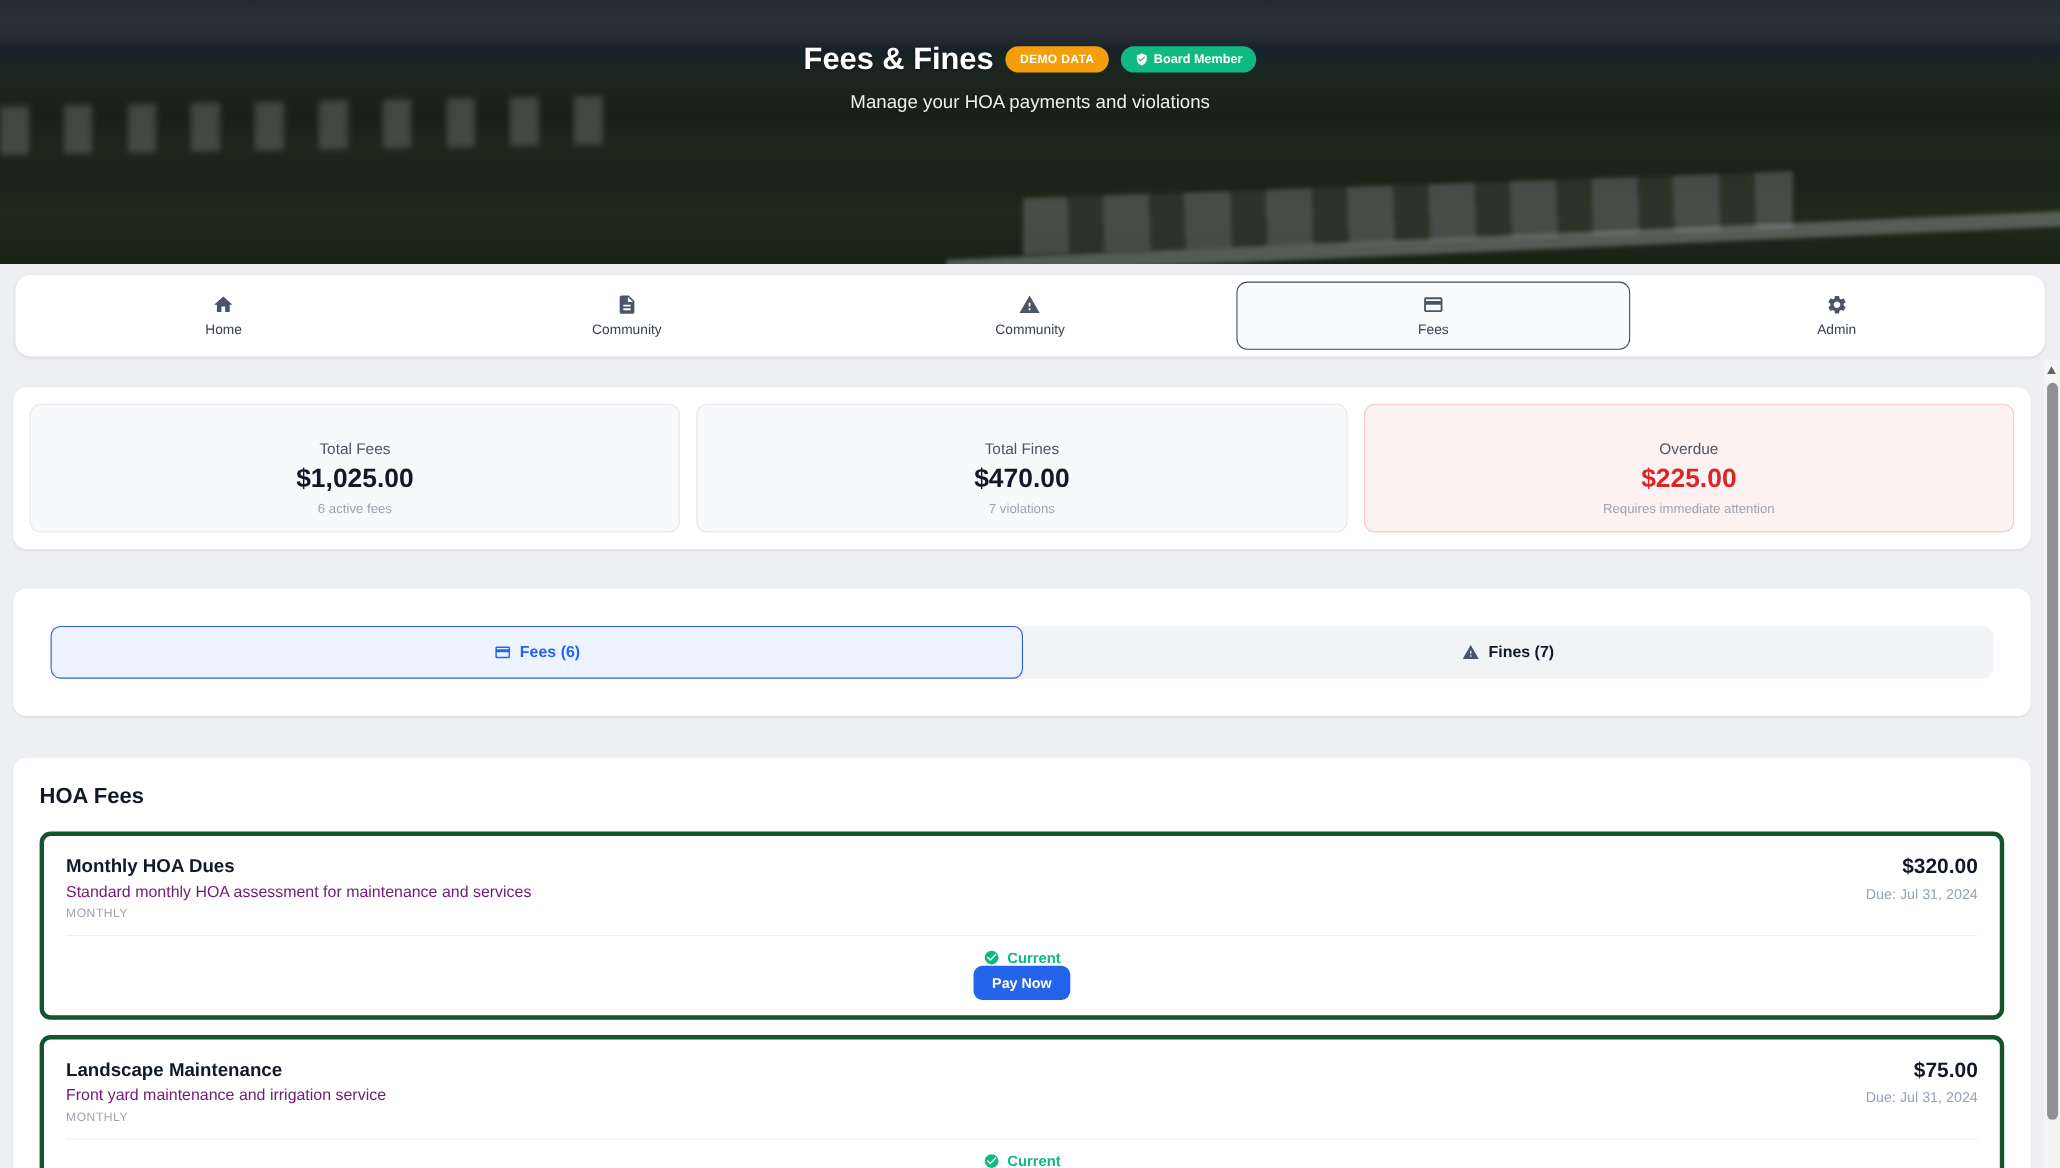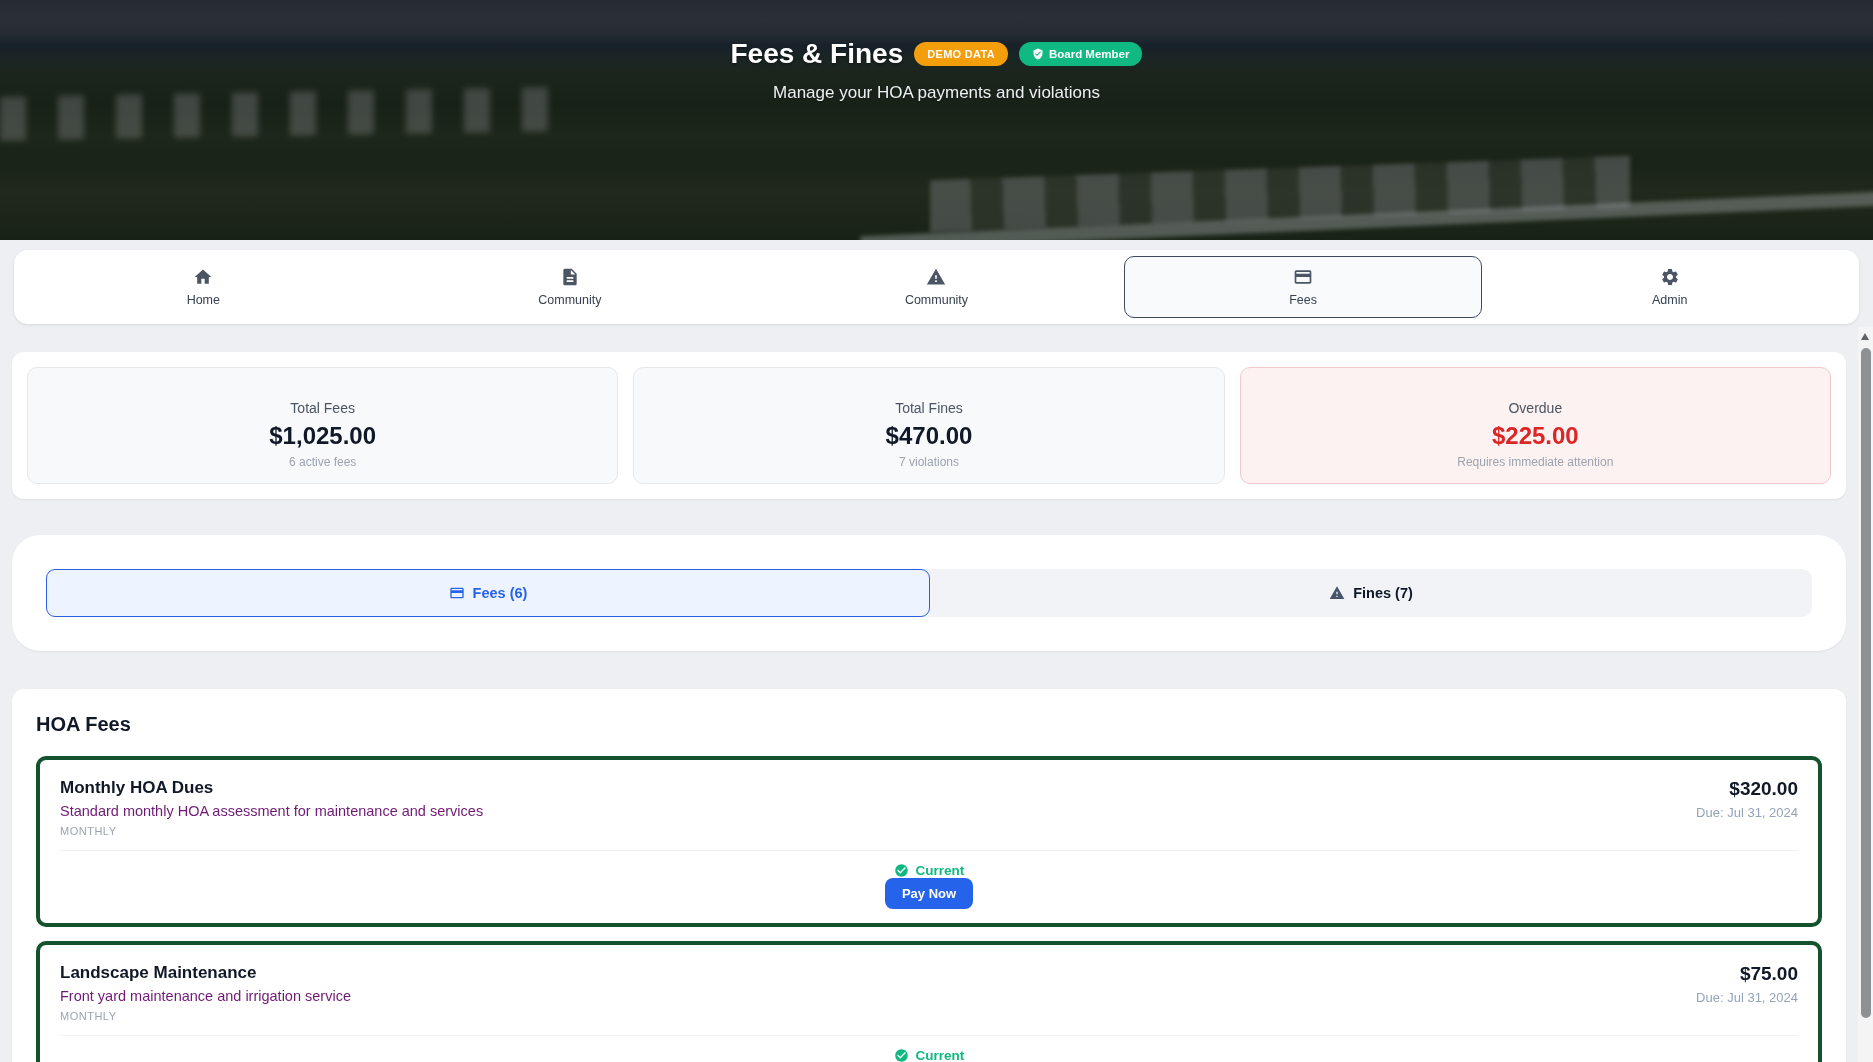--- a/index.html
+++ b/index.html
@@ -65,21 +65,21 @@
   .stat {
     flex:1; text-align:center; background:#f8f9fb; border:1px solid #e5e7eb;
     border-radius:10px; padding:14px 10px;
   }
   .stat-label { font-size:14px; color:#4b5563;margin-top:18px; }
   .stat-value { font-size:24px; font-weight:bold; color:#111827; margin-top:6px; }
   .stat-sub { font-size:12px; color:#9ca3af; margin-top:5px; }
   .stat.danger { background:#fdf2f2; border-color:#f2c9c9; }
   .stat.danger .stat-value { color:#dc2626; }
 
-  .tabs-panel { margin-top:36px; padding:34px;border-radius:28px; }
+  .tabs-panel { margin-top:36px; padding:34px; }
   .tab-strip { background:#f1f3f6; border-radius:10px; height:48px; display:flex; }
   .tab {
     flex:1; display:flex; align-items:center; justify-content:center; gap:8px;
     font-size:14.5px; color:#0f172a; border-radius:9px; cursor:pointer;font-weight:bold;
   }
   .tab svg { width:16px; height:16px; fill:#475569; }
   .tab.active { background:#eef4ff; border:1.5px solid #2f5fe0; color:#2563eb; font-weight:bold; }
   .tab.active svg { fill:#2563eb; }
 
   .fees-panel { margin-top:38px; padding:24px; }

